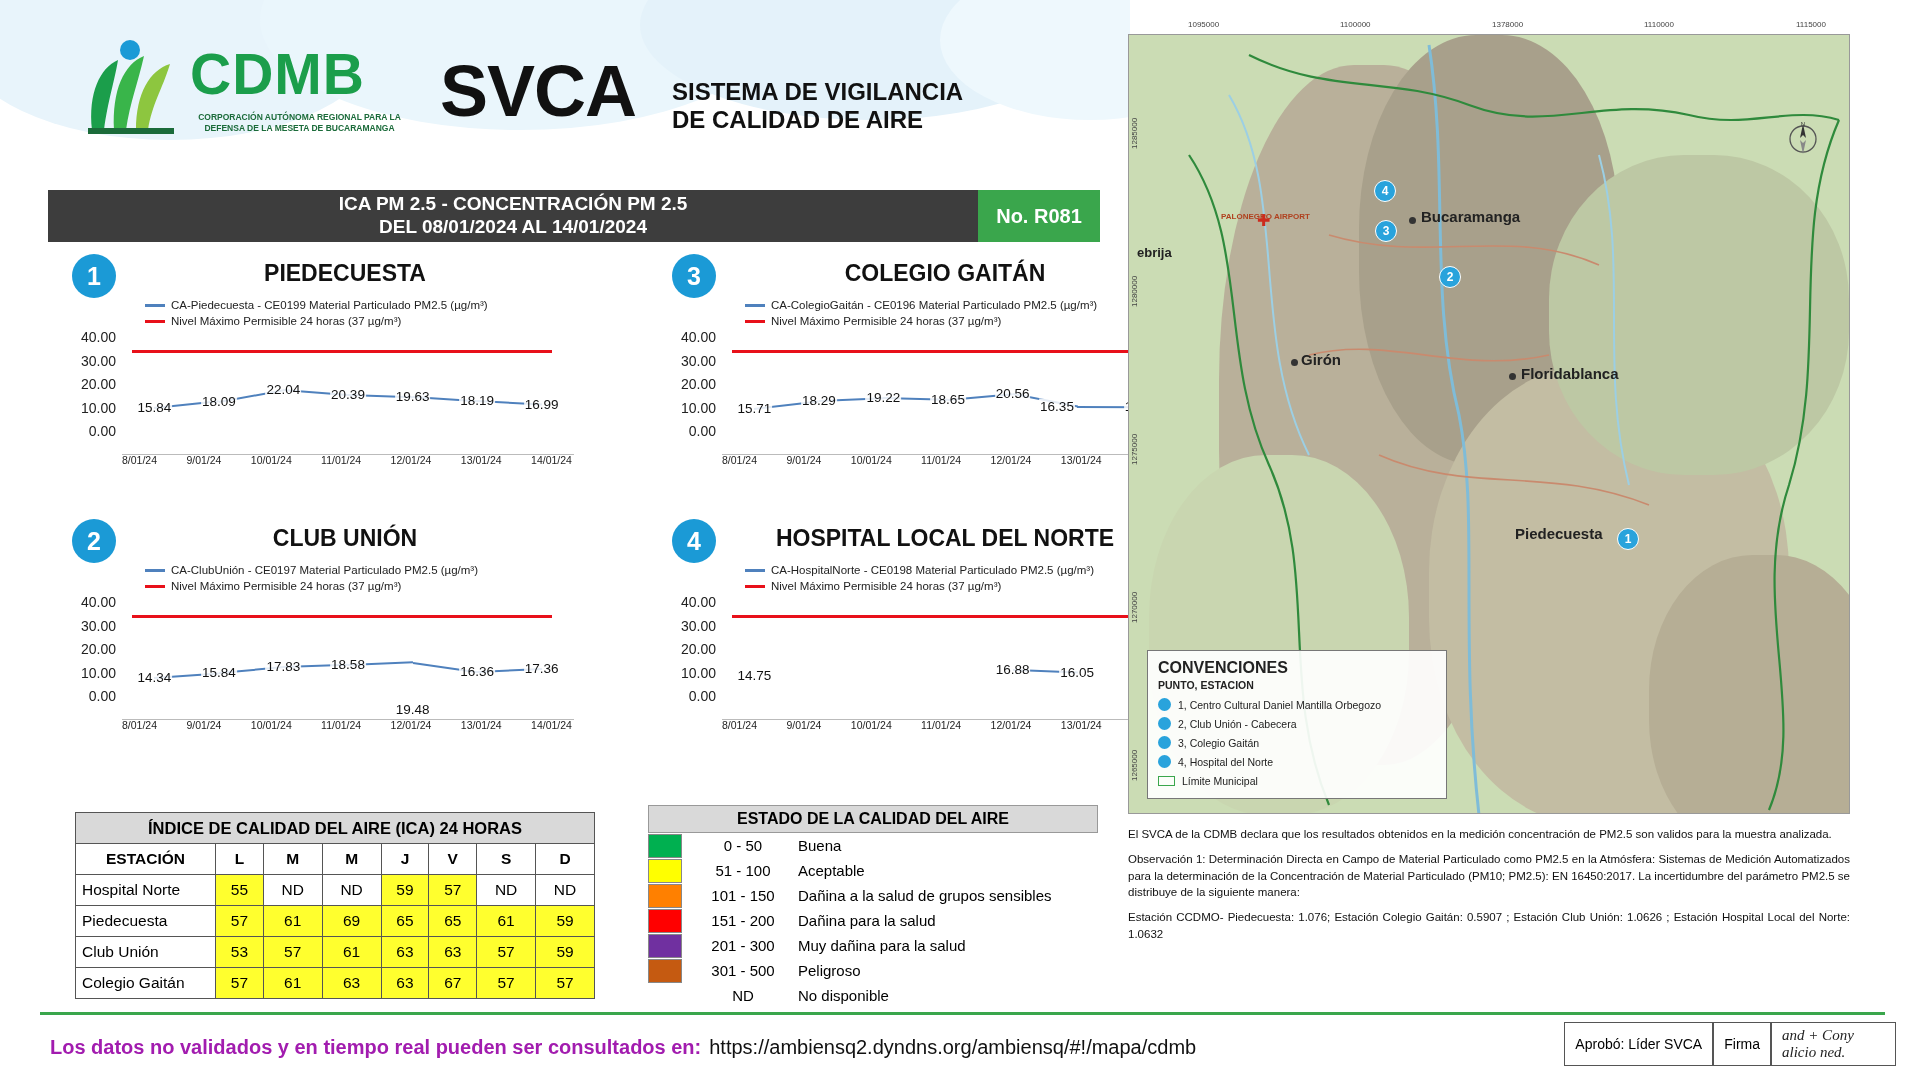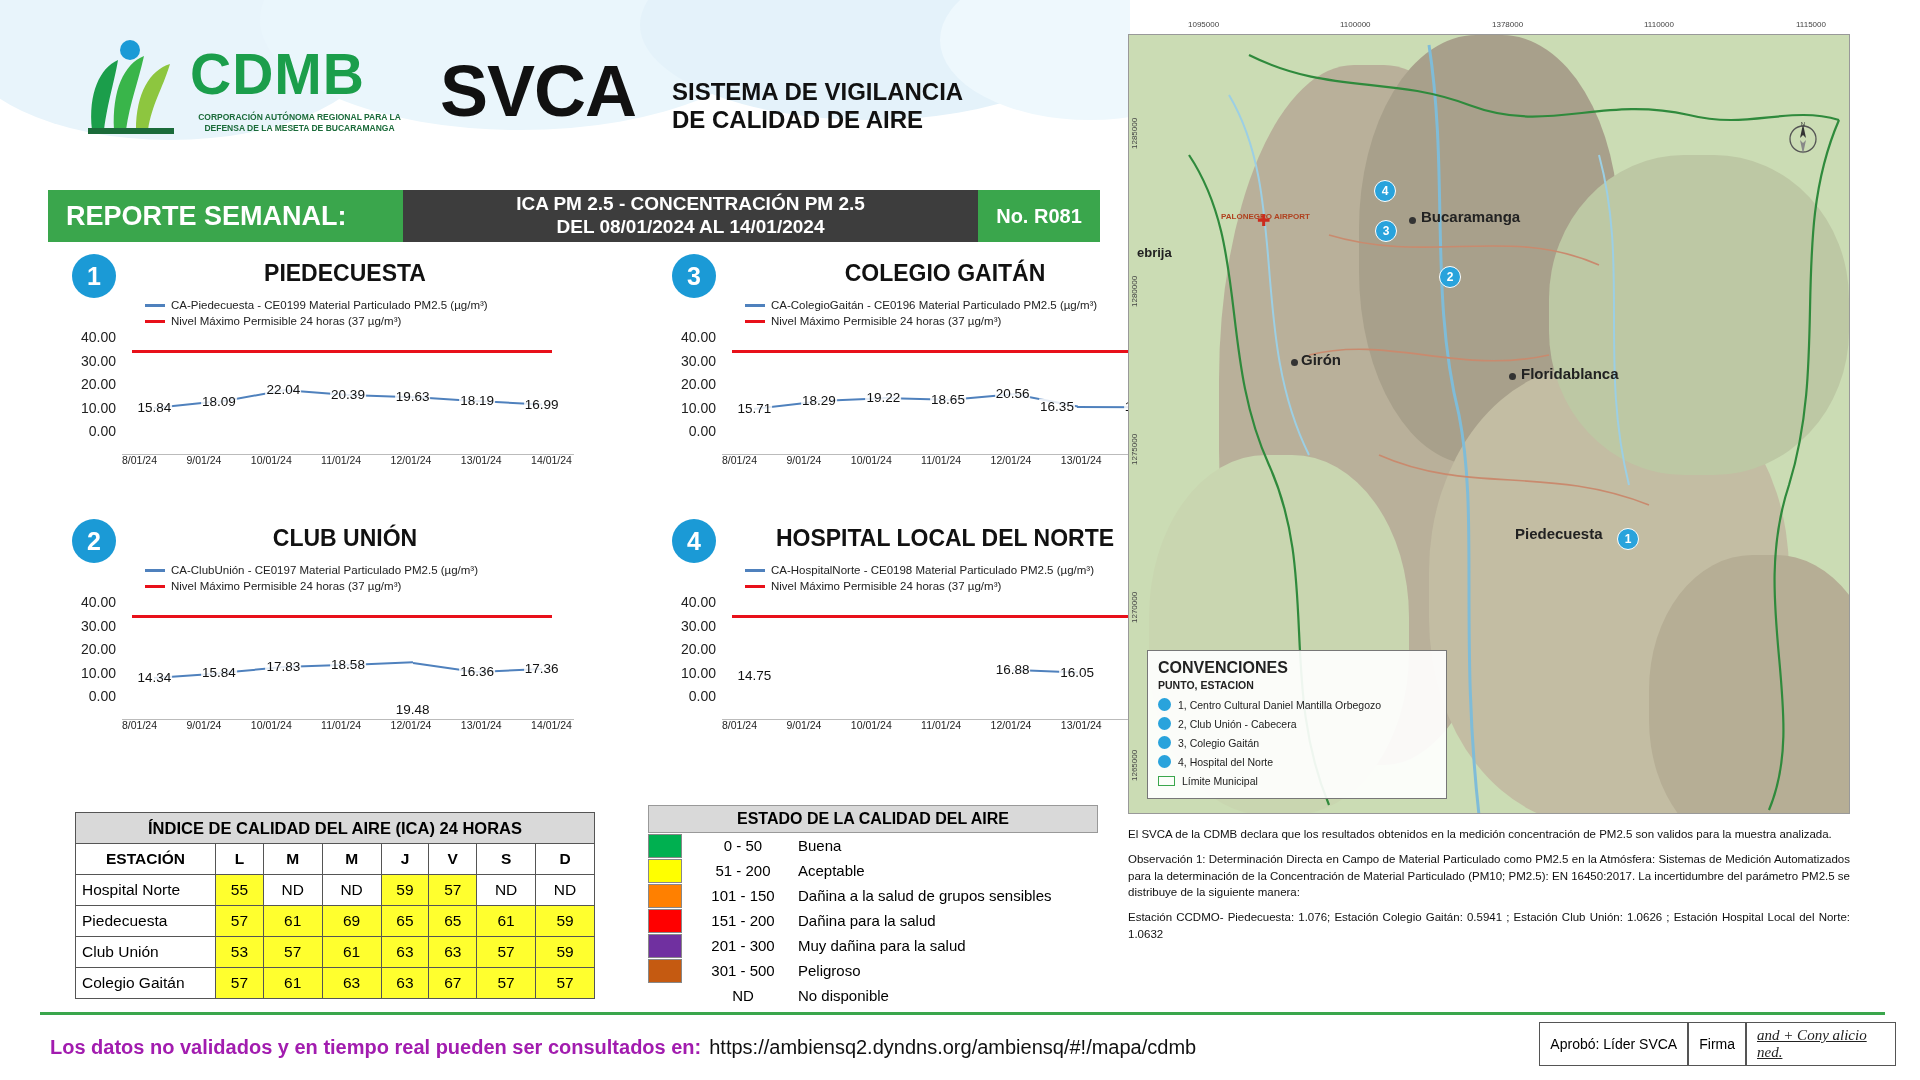--- a/index.html
+++ b/index.html
@@ -96,21 +96,21 @@
   .notes{position:absolute;left:1128px;top:826px;width:722px;font-size:11.5px;color:#111;line-height:1.42;text-align:justify;}
   .notes p{margin:0 0 9px 0;}
 
   
   .footsep{position:absolute;left:40px;top:1012px;width:1845px;height:3px;background:#3aa64c;}
   .footer{position:absolute;left:50px;top:1022px;width:1830px;height:50px;display:flex;align-items:center;}
   .foot-bold{font-size:20px;font-weight:bold;color:#a21caf;}
   .foot-url{font-size:20px;color:#111;margin-left:8px;}
   .approv{position:absolute;right:24px;top:1022px;display:flex;align-items:stretch;height:44px;font-size:14px;}
   .approv .cell{border:1px solid #555;padding:6px 10px;display:flex;align-items:center;}
-  .sign{width:150px;display:flex;align-items:center;justify-content:center;font-family:"Liberation Serif",serif;font-style:italic;font-size:15px;color:#222;text-decoration:underline;}
+  .sign{width:125px;display:flex;align-items:center;justify-content:center;font-family:"Liberation Serif",serif;font-style:italic;font-size:15px;color:#222;}
 </style>
 </head>
 <body>
 
 <div class="cloudband">
   <div class="c1"></div>
     <div class="c2"></div>
     <div class="c3"></div>
     <div class="c4"></div>
 </div>
@@ -130,21 +130,20 @@
     <div class="sub">CORPORACIÓN AUTÓNOMA REGIONAL PARA LA DEFENSA DE LA MESETA DE BUCARAMANGA</div>
   </div>
   <div class="svca">SVCA</div>
   <div class="svca-sub">
     <div>SISTEMA DE VIGILANCIA</div>
     <div>DE CALIDAD DE AIRE</div>
   </div>
 </div>
 
 <div class="reportbar">
-  <div class="rb-left">REPORTE SEMANAL:</div>
   <div class="rb-mid">
     <div>ICA PM 2.5 - CONCENTRACIÓN PM 2.5</div>
     <div>DEL 08/01/2024 AL 14/01/2024</div>
   </div>
   <div class="rb-right">No. R081</div>
 </div>
 
 <div class="chartsarea" id="charts-area">
     <div class="chartbox cb1">
       <div class="badge">1</div>
@@ -392,21 +391,21 @@
 <div class="estado">
   <div class="cap">ESTADO DE LA CALIDAD DEL AIRE</div>
   <div id="estado-rows">
       <div class="row">
         <span class="sw" style="background: rgb(0, 176, 80);"></span>
         <span class="rng">0 - 50</span>
         <span class="lbl">Buena</span>
       </div>
       <div class="row">
         <span class="sw" style="background: rgb(255, 255, 0);"></span>
-        <span class="rng">51 - 200</span>
+        <span class="rng">51 - 100</span>
         <span class="lbl">Aceptable</span>
       </div>
       <div class="row">
         <span class="sw" style="background: rgb(255, 128, 0);"></span>
         <span class="rng">101 - 150</span>
         <span class="lbl">Dañina a la salud de grupos sensibles</span>
       </div>
       <div class="row">
         <span class="sw" style="background: rgb(255, 0, 0);"></span>
         <span class="rng">151 - 200</span>
@@ -518,21 +517,21 @@
       <span style="top: 273px;">1280000</span>
       <span style="top: 431px;">1275000</span>
       <span style="top: 589px;">1270000</span>
       <span style="top: 747px;">1265000</span>
     </div>
 </div>
 
 <div class="notes">
   <p>El SVCA  de la CDMB declara que los resultados obtenidos en la medición concentración de PM2.5 son validos para la muestra  analizada.</p>
   <p>Observación 1: Determinación Directa en Campo de Material Particulado como PM2.5 en la Atmósfera: Sistemas de Medición Automatizados para la  determinación de la Concentración de Material Particulado (PM10; PM2.5): EN 16450:2017. La incertidumbre del parámetro PM2.5 se distribuye de la siguiente manera:</p>
-  <p>Estación CCDMO- Piedecuesta: 1.076; Estación Colegio Gaitán: 0.5941 ; Estación Club Unión: 1.0626 ; Estación Hospital Local del Norte: 1.0632</p>
+  <p>Estación CCDMO- Piedecuesta: 1.076; Estación Colegio Gaitán: 0.5907 ; Estación Club Unión: 1.0626 ; Estación Hospital Local del Norte: 1.0632</p>
 </div>
 
 <div class="footsep"></div>
 <div class="footer">
   <span class="foot-bold">Los datos no validados y en tiempo real pueden ser consultados en:</span>
   <span class="foot-url">https://ambiensq2.dyndns.org/ambiensq/#!/mapa/cdmb</span>
 </div>
 <div class="approv">
   <div class="cell">Aprobó: Líder SVCA</div>
   <div class="cell">Firma</div>

